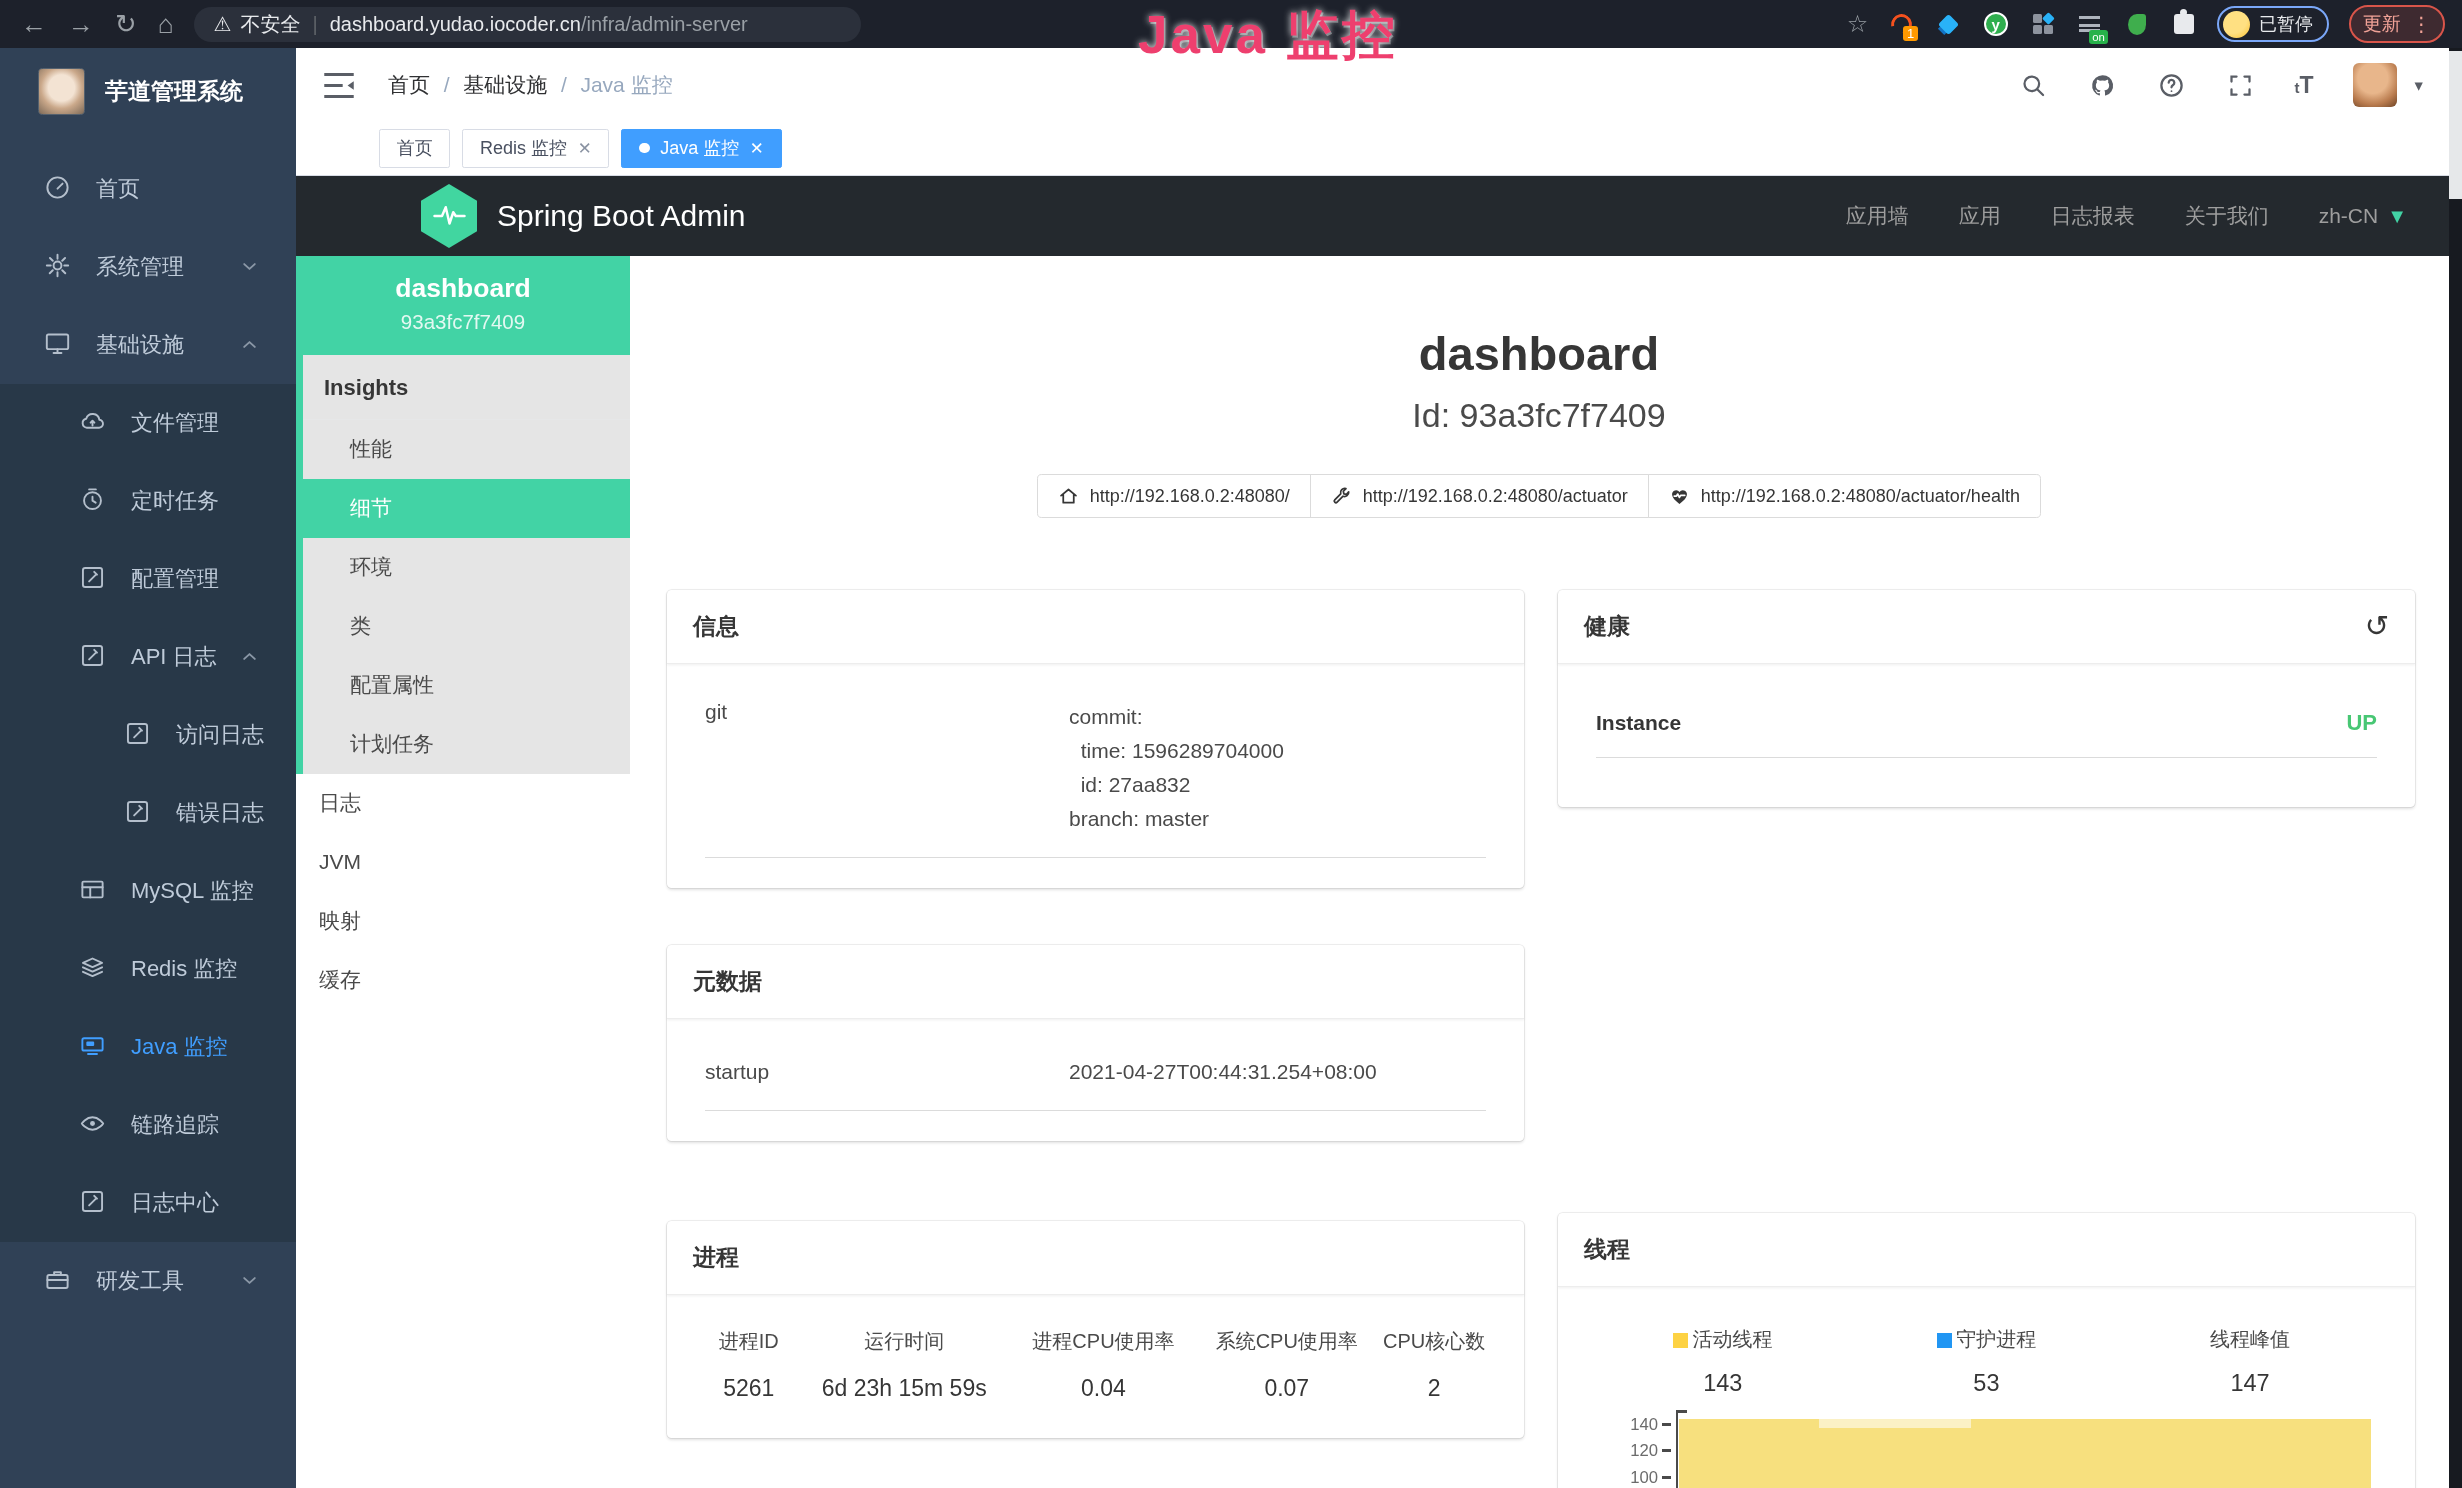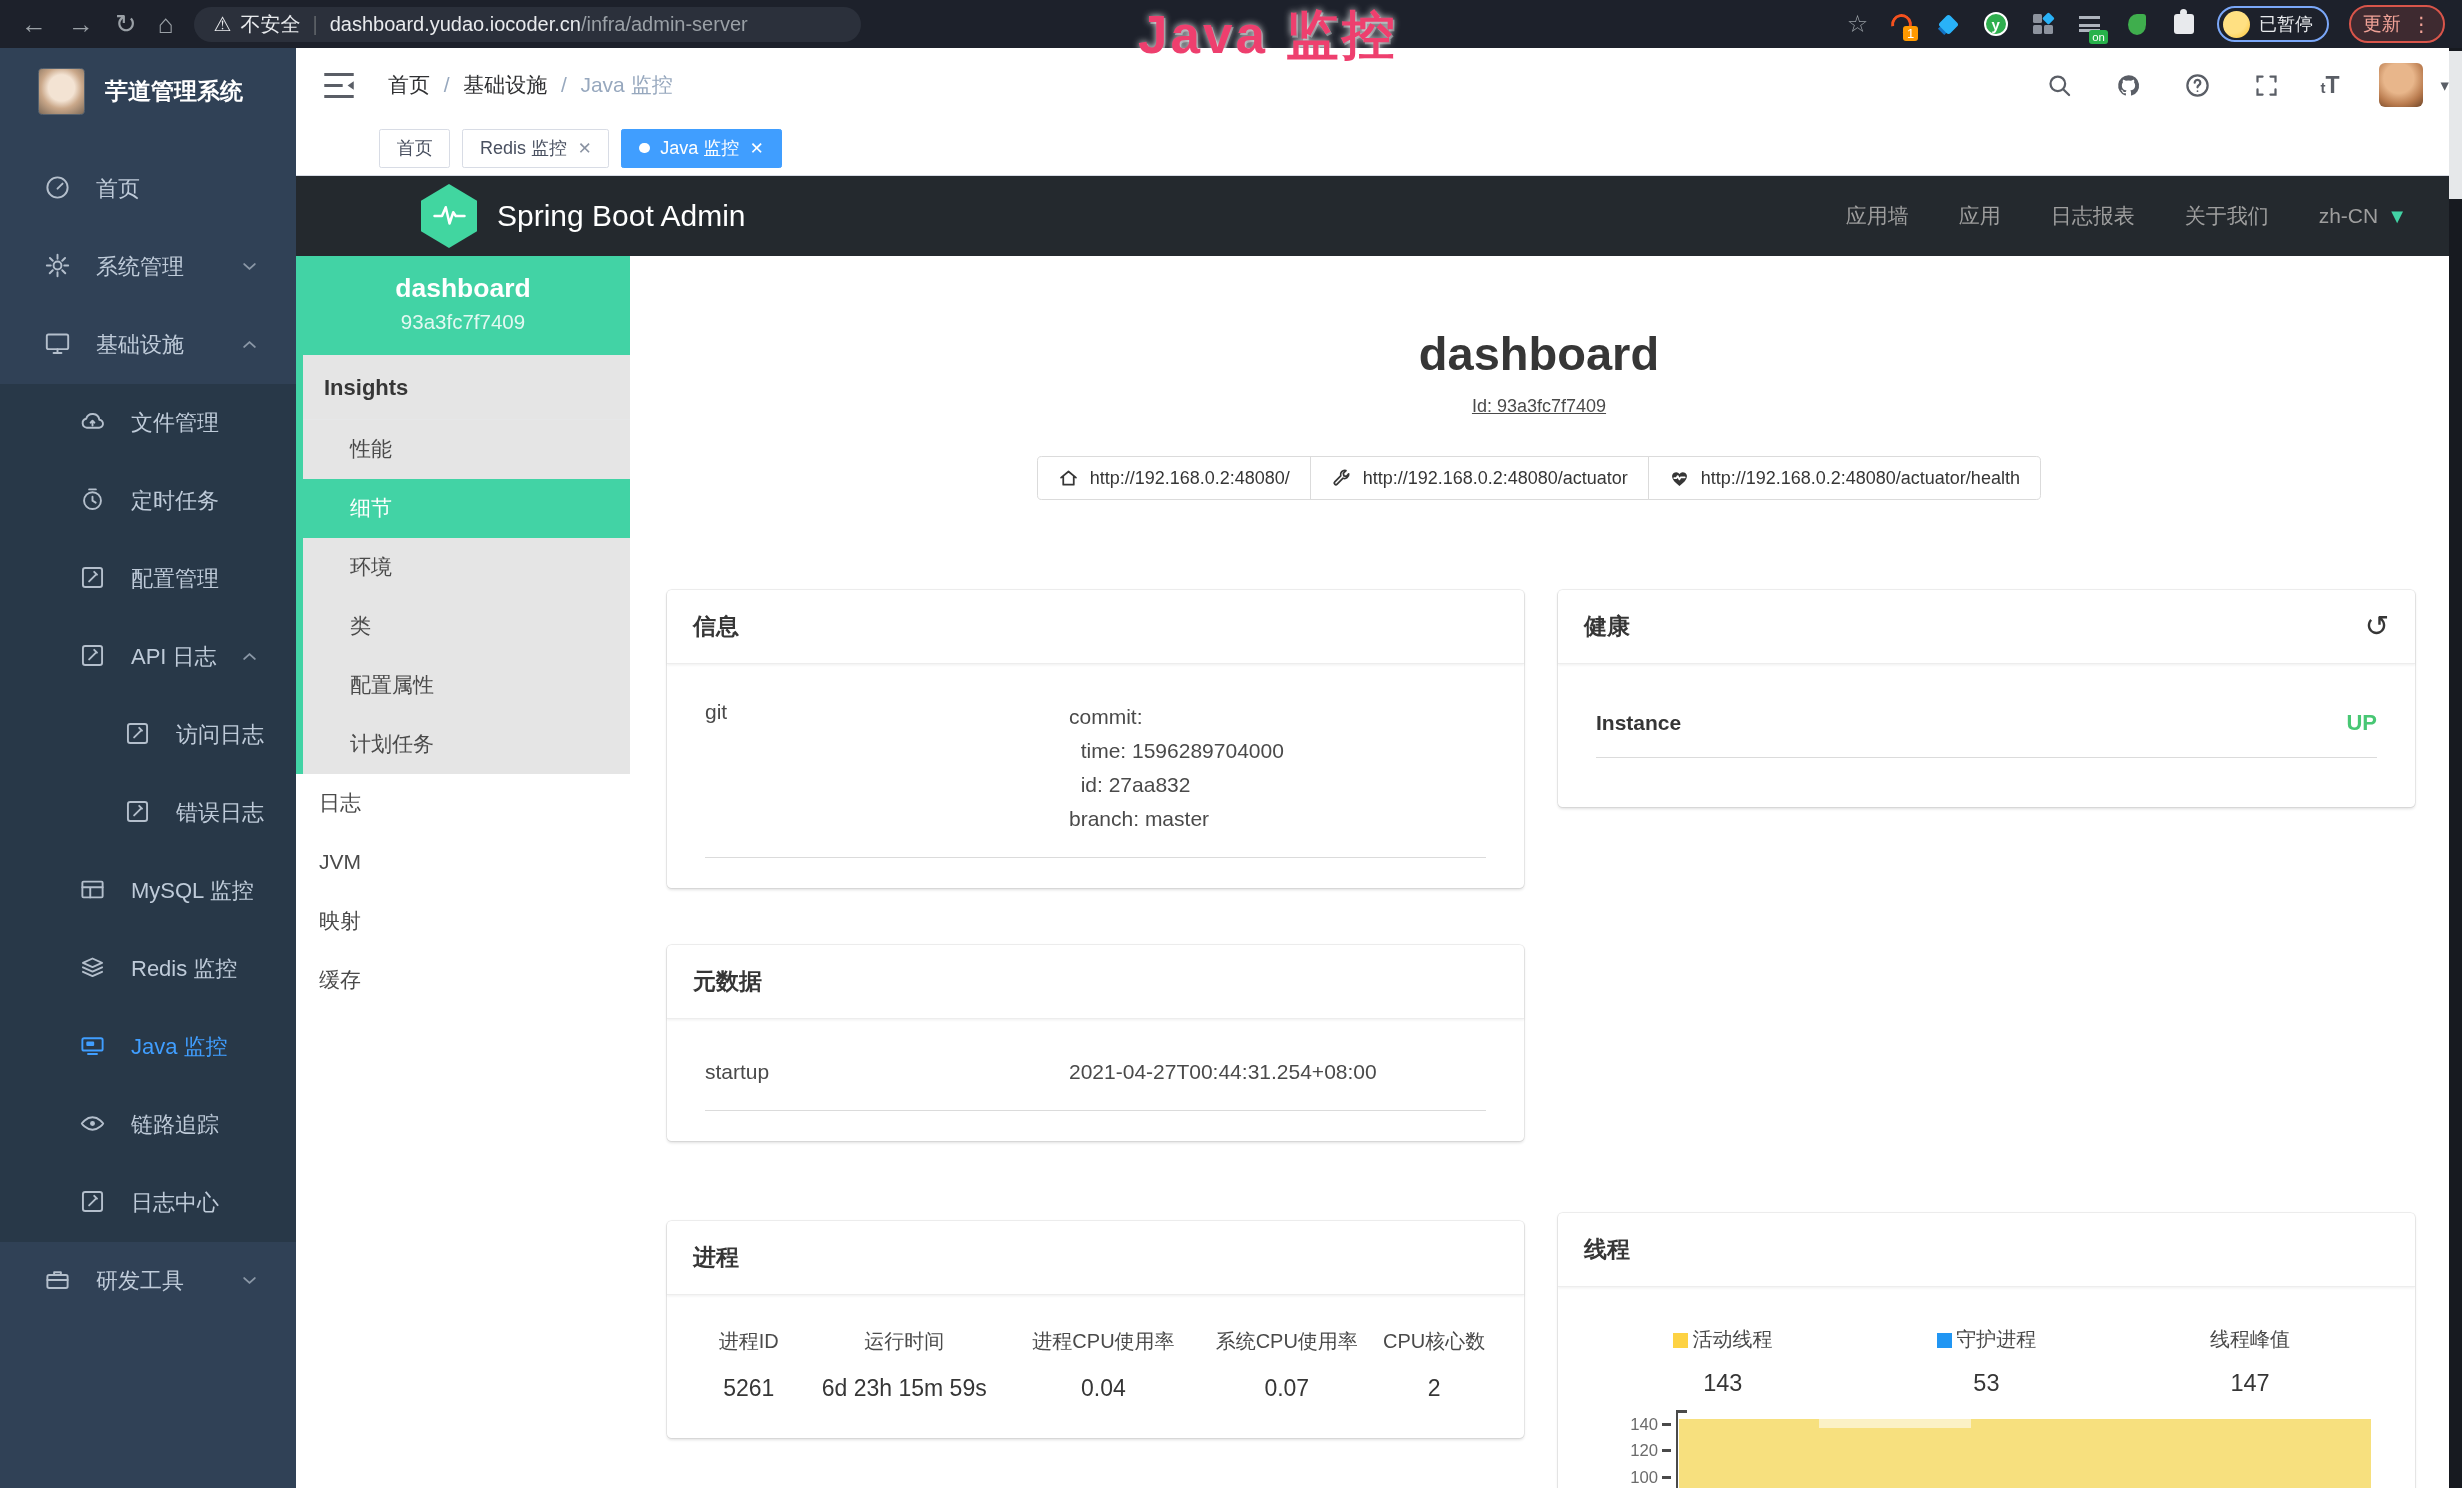--- a/index.html
+++ b/index.html
@@ -52,21 +52,21 @@
   .chev { position:absolute; right:35px; width:23px; height:23px; color:#8a97a6; }
   .chev svg { width:23px; height:23px; fill:none; stroke:currentColor; stroke-width:2; }
 
   
   .app-header { position:absolute; left:296px; top:48px; right:13px; height:74px; background:#fff; display:flex; align-items:center; z-index:3; }
   .hamburger { margin-left:27px; width:32px; height:27px; color:#5a5e66; cursor:pointer; }
   .hamburger svg { width:32px; height:27px; stroke:currentColor; stroke-width:2.4; fill:currentColor; }
   .breadcrumb { margin-left:33px; font-size:21px; color:#303133; display:flex; gap:13.7px; align-items:center; }
   .breadcrumb .bsep { color:#97a8be; }
   .breadcrumb .last { color:#97a8be; }
-  .hdr-icons { margin-left:auto; display:flex; align-items:center; gap:39px; color:#5a5e66; }
+  .hdr-icons { margin-left:auto; display:flex; align-items:center; gap:39px; padding-right:26px; color:#5a5e66; }
   .hic { width:30px; height:30px; cursor:pointer; display:flex; align-items:center; justify-content:center; }
   .hic svg { width:27px; height:27px; fill:none; stroke:currentColor; stroke-width:2; stroke-linecap:round; }
   .tsize { font-size:23px; font-weight:bold; cursor:pointer; }
   .tsize small { font-size:15px; }
   .hdr-avatar { width:44px; height:44px; border-radius:6px; background:radial-gradient(circle at 45% 35%, #e8b68b 40%, #b97b4e 70%, #6e4426); cursor:pointer; }
   .caret { font-size:16.7px; color:#5a5e66; margin-left:-21px; cursor:pointer; }
 
   
   .tabbar { position:absolute; left:296px; top:121px; right:13px; height:55px; background:#fff; border-bottom:0.8px solid #d8dce5; display:flex; align-items:center; padding-left:83px; gap:12px; z-index:3; }
   .tab { height:39px; display:flex; align-items:center; gap:10.6px; border:0.8px solid #d8dce5; background:#fff; color:#495060; font-size:18px; padding:0 16.7px; border-radius:2.3px; cursor:pointer; }
@@ -93,21 +93,21 @@
   .nav-section { border-left:7.6px solid #42d3a5; background:#e5e5e5; }
   .sec-label { font-size:22px; font-weight:bold; color:#363636; padding:20px 0 18px 21px; border-bottom:1.5px solid #e6e7e8; }
   .snav-item { height:59px; display:flex; align-items:center; padding-left:47px; font-size:21px; color:#4a4a4a; cursor:pointer; }
   .snav-item.active { background:#42d3a5; color:#fff; }
   .root-item { height:59px; display:flex; align-items:center; padding-left:23px; font-size:21px; color:#4a4a4a; background:#fff; cursor:pointer; }
 
   
   .content { position:absolute; left:629px; top:256px; right:13px; bottom:0; background:#fff; overflow:hidden; z-index:1; }
   .title-wrap { text-align:center; margin-top:70px; }
   .page-title { font-size:47px; font-weight:600; color:#363636; }
-  .id-line { margin-top:15px; font-size:18px; color:#4a4a4a;text-decoration:underline; }
+  .id-line { margin-top:15px; font-size:34px; color:#4a4a4a; }
   .url-bar { display:flex; justify-content:center; margin-top:39px; }
   .seg { display:flex; align-items:center; gap:10.6px; border:0.8px solid #dbdbdb; background:#fff; height:44px; padding:5px 20px; font-size:18px; color:#363636; cursor:pointer; margin-left:-0.8px; }
   .seg:first-child { border-radius:4.6px 0 0 4.6px; margin-left:0; }
   .seg:last-child { border-radius:0 4.6px 4.6px 0; }
   .seg svg { width:21px; height:21px; fill:none; stroke:#363636; stroke-width:2; stroke-linecap:round; stroke-linejoin:round; }
   .seg .filled { fill:#363636; stroke:none; }
 
   .col-left  { position:absolute; left:38px;  top:334px; width:857px; }
   .col-right { position:absolute; left:929px; top:334px; width:857px; }
   .card { background:#fff; border-radius:4.6px; box-shadow:0 1.5px 3px rgba(10,10,10,.12), 0 0 0 0.8px rgba(10,10,10,.08); }

